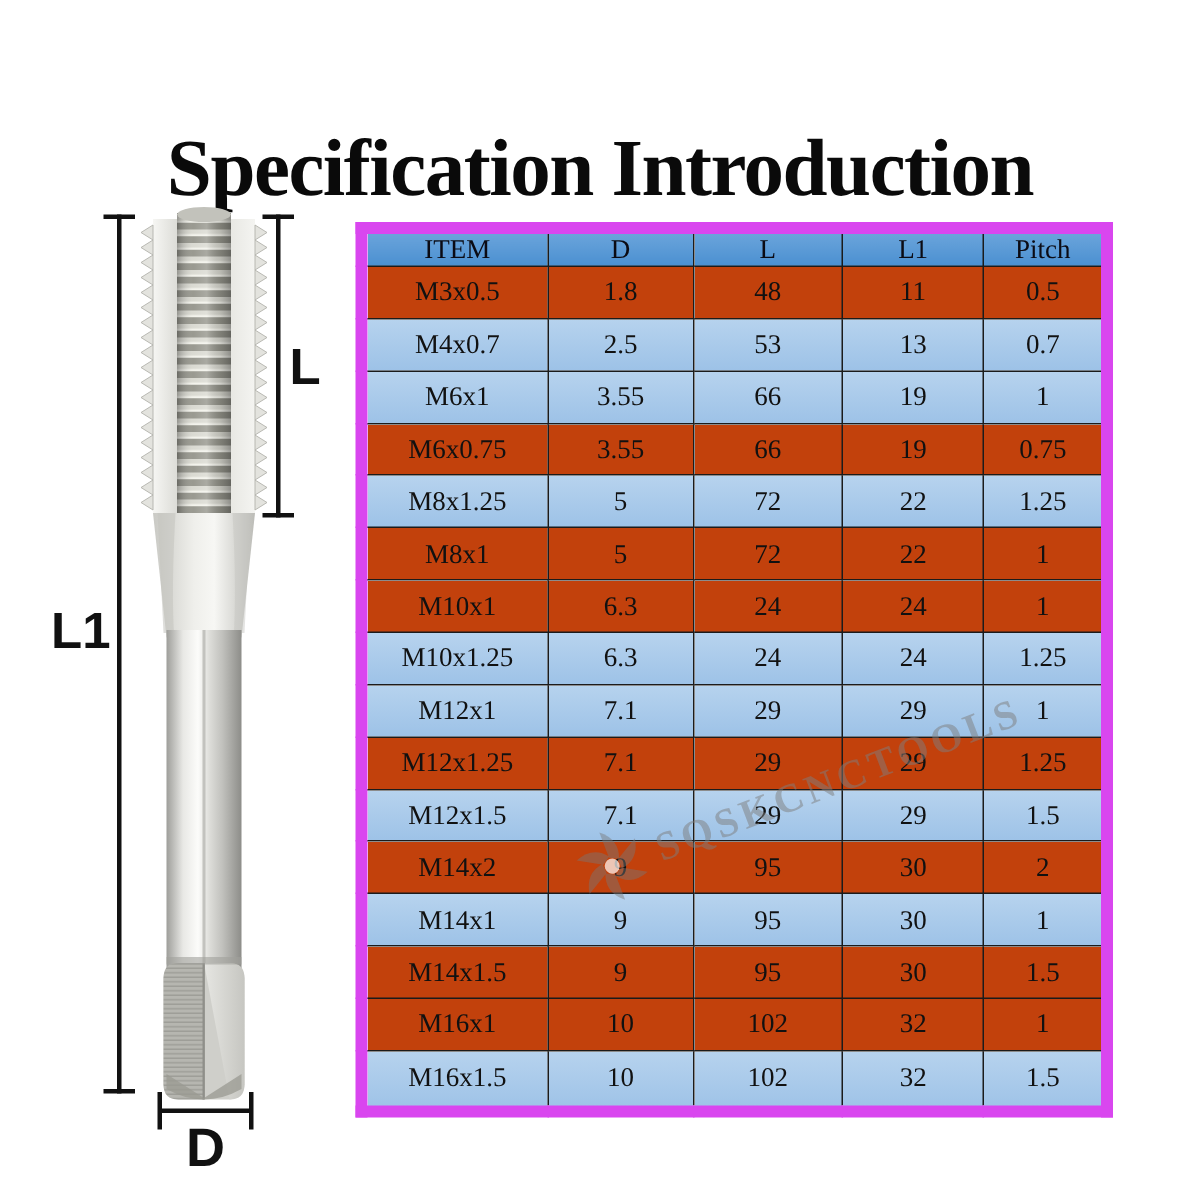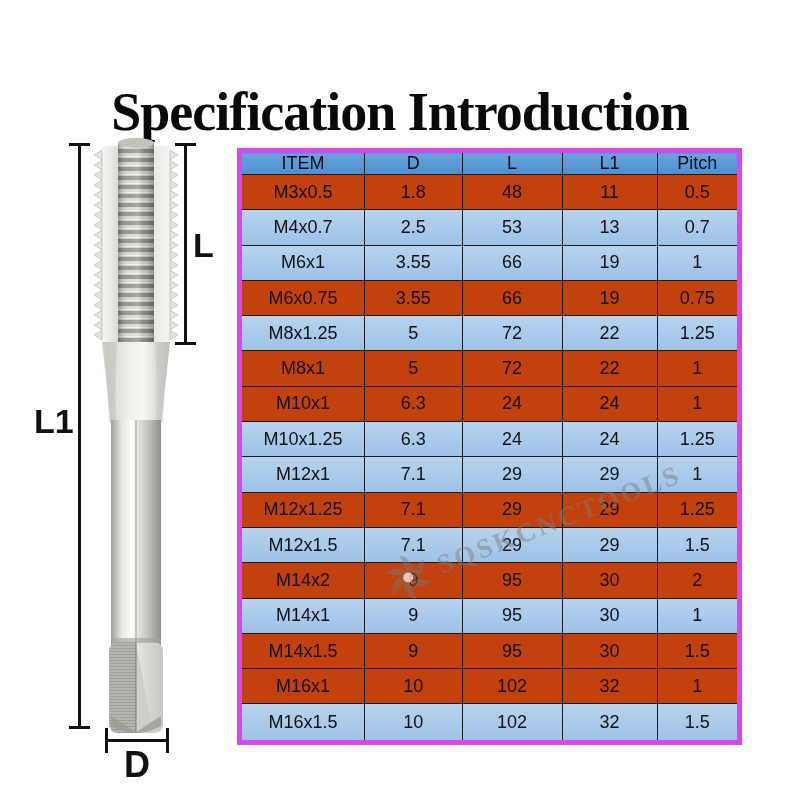--- a/index.html
+++ b/index.html
@@ -17,21 +17,21 @@
   .dim{position:absolute;background:#111;}
   .dim-label{position:absolute;font-weight:bold;color:#111;font-family:"Liberation Sans",sans-serif;}
   #label-l{left:193px;top:226px;font-size:34px;}
   #label-l1{left:34px;top:402px;font-size:34px;}
   #label-d{left:106px;top:744px;width:62px;text-align:center;font-size:36px;}
 
   
   .table-wrap{position:absolute;left:237px;top:148px;width:505px;height:597px;}
   table.spec{
     width:100%;height:100%;border-collapse:collapse;table-layout:fixed;
-    font-size:18px;color:#111;border:5px solid #d946ef;
+    font-size:18px;color:#111;border:8px solid #d946ef;font-family:Liberation Serif, serif;
   }
   table.spec th, table.spec td{
     border:1px solid #1b1b1b;text-align:center;vertical-align:middle;
     padding:0;font-weight:400;overflow:hidden;white-space:nowrap;
   }
   table.spec thead th{
     background:linear-gradient(#6aa4db,#4b90d1);
     color:#0b0b14;
   }
   table.spec tbody tr{background:#c2410c;}

